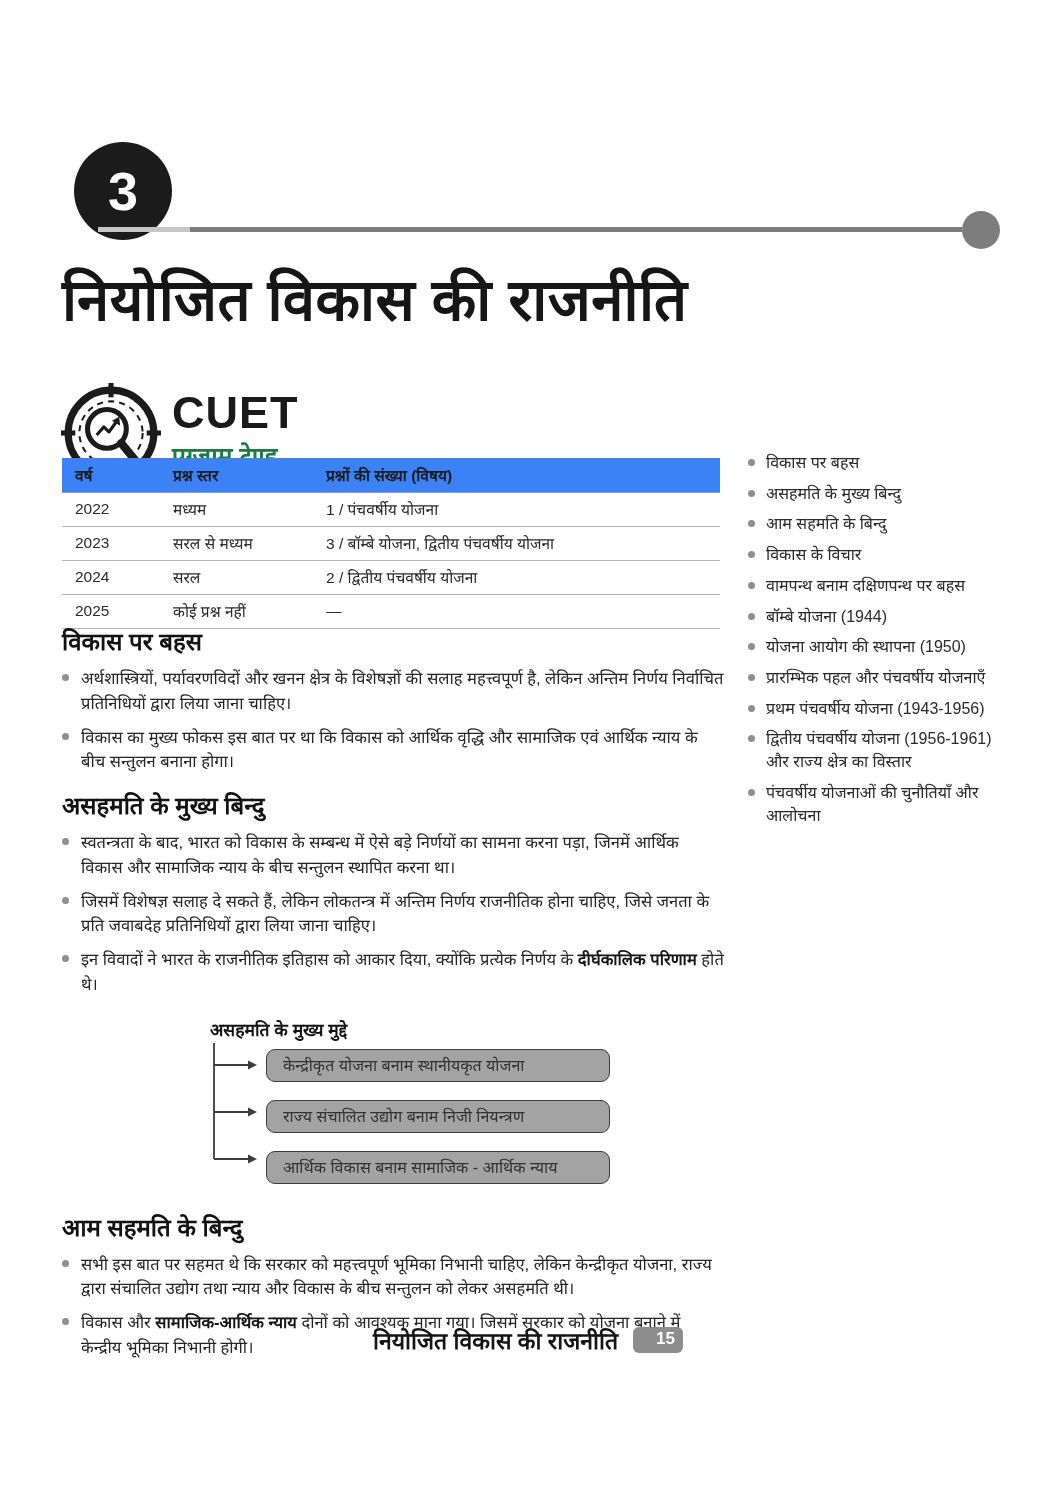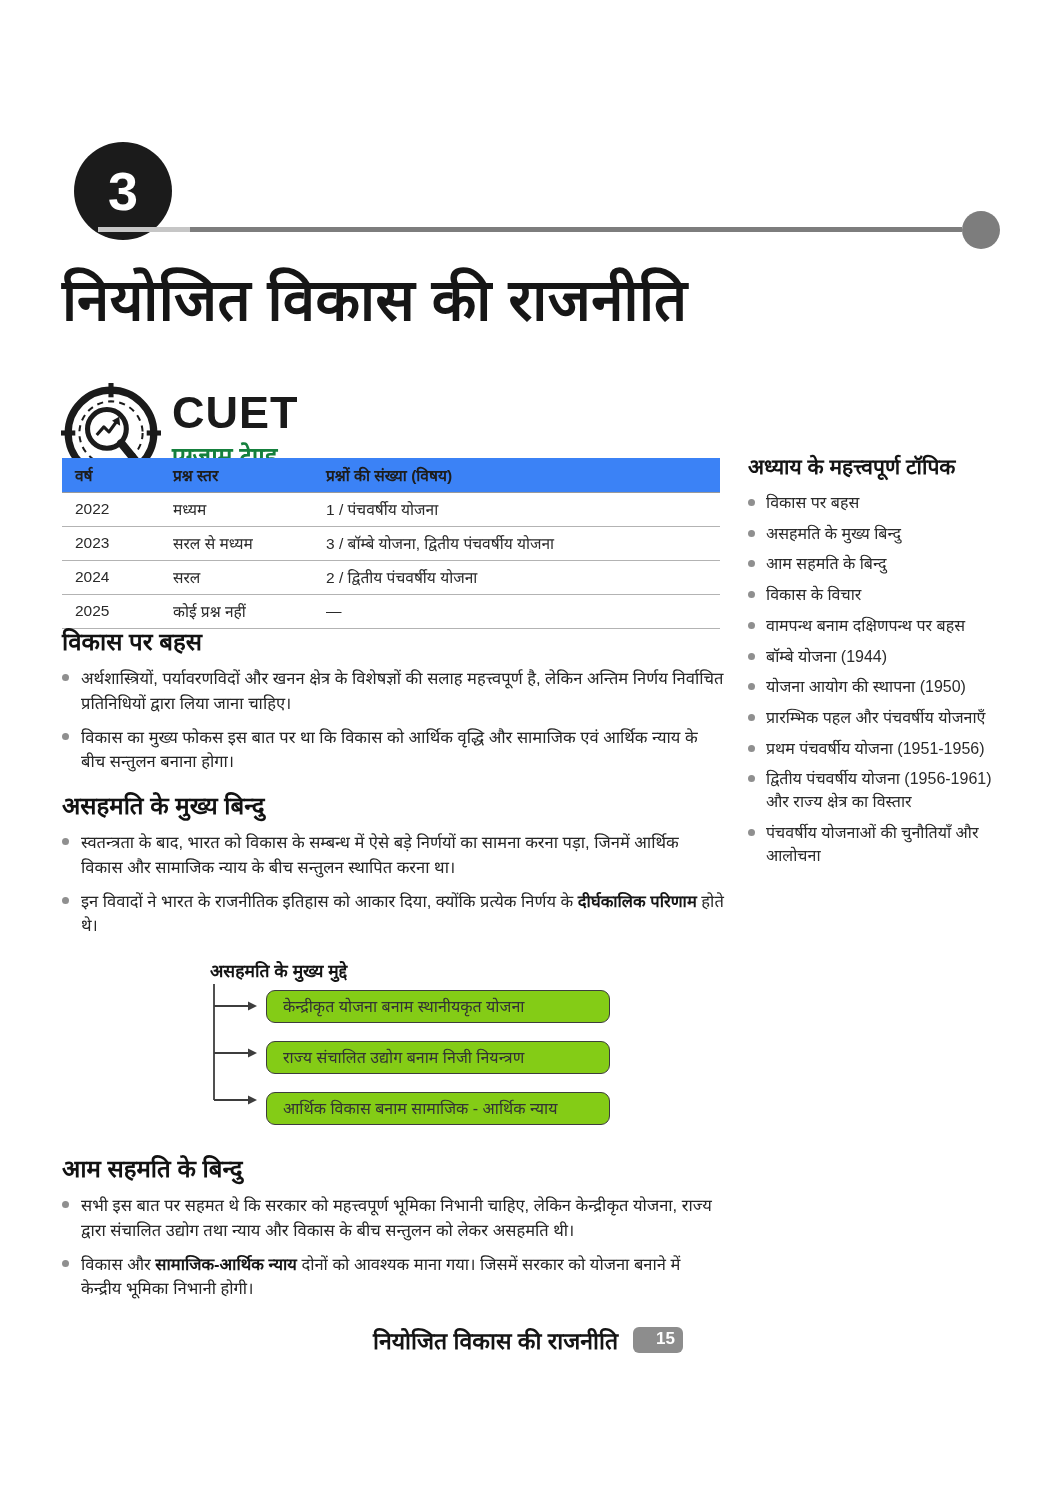--- a/index.html
+++ b/index.html
@@ -77,21 +77,21 @@
   .bold{ font-weight:bold; color:#161616; }
 
   
   .flowchart{ position:relative; margin:20px 0 26px 146px; width:450px; }
   .flow-heading{ font-size:17.5px; font-weight:bold; color:#141414; margin-bottom:8px; margin-left:2px; }
   .flow-rows{ position:relative; padding-left:58px; }
   .flow-connector{ position:absolute; left:0; top:-6px; }
   .flow-box{
     border:1.6px solid #3d3d3d; border-radius:9px; width:344px;
     padding:4px 10px 5px 16px; font-size:16px; color:#333;
-    margin-bottom:18px; background:#84cc16;
+    margin-bottom:18px; background:#a3a3a3;
   }
   .flow-box:last-child{ margin-bottom:0; }
 
   
   .footer{
     position:absolute; left:0; top:1324px; width:1056px;
     display:flex; justify-content:center; align-items:center; gap:15px;
   }
   .footer-title{ font-size:23px; font-weight:bold; color:#141414; }
   .page-badge{
@@ -160,21 +160,20 @@
     </tr>
     <tr>
       <td>2025</td>
       <td>कोई प्रश्न नहीं</td>
       <td>—</td>
     </tr>
   </tbody>
 </table>
 
 <aside class="sidebar">
-  <h2 class="sidebar-heading">अध्याय के महत्त्वपूर्ण टॉपिक</h2>
   <ul>
     <li>
         <span class="dot"></span>
         <span>विकास पर बहस</span>
       </li>
     <li>
         <span class="dot"></span>
         <span>असहमति के मुख्य बिन्दु</span>
       </li>
     <li>
@@ -196,21 +195,21 @@
     <li>
         <span class="dot"></span>
         <span>योजना आयोग की स्थापना (1950)</span>
       </li>
     <li>
         <span class="dot"></span>
         <span>प्रारम्भिक पहल और पंचवर्षीय योजनाएँ</span>
       </li>
     <li>
         <span class="dot"></span>
-        <span>प्रथम पंचवर्षीय योजना (1951-1956)</span>
+        <span>प्रथम पंचवर्षीय योजना (1943-1956)</span>
       </li>
     <li>
         <span class="dot"></span>
         <span>द्वितीय पंचवर्षीय योजना (1956-1961) और राज्य क्षेत्र का विस्तार</span>
       </li>
     <li>
         <span class="dot"></span>
         <span>पंचवर्षीय योजनाओं की चुनौतियाँ और आलोचना</span>
       </li>
   </ul>
@@ -228,20 +227,24 @@
       <span class="dot"></span>
       <span>विकास का मुख्य फोकस इस बात पर था कि विकास को आर्थिक वृद्धि और सामाजिक एवं आर्थिक न्याय के बीच सन्तुलन बनाना होगा।</span>
     </div>
   </section>
 
   <section>
     <h2 class="section-heading">असहमति के मुख्य बिन्दु</h2>
     <div class="bullet">
       <span class="dot"></span>
       <span>स्वतन्त्रता के बाद, भारत को विकास के सम्बन्ध में ऐसे बड़े निर्णयों का सामना करना पड़ा, जिनमें आर्थिक विकास और सामाजिक न्याय के बीच सन्तुलन स्थापित करना था।</span>
+    </div>
+    <div class="bullet">
+      <span class="dot"></span>
+      <span>जिसमें विशेषज्ञ सलाह दे सकते हैं, लेकिन लोकतन्त्र में अन्तिम निर्णय राजनीतिक होना चाहिए, जिसे जनता के प्रति जवाबदेह प्रतिनिधियों द्वारा लिया जाना चाहिए।</span>
     </div>
     <div class="bullet">
       <span class="dot"></span>
       <span><span>इन विवादों ने भारत के राजनीतिक इतिहास को आकार दिया, क्योंकि प्रत्येक निर्णय के </span><span class="bold">दीर्घकालिक परिणाम</span><span> होते थे।</span></span>
     </div>
   </section>
 
   <div class="flowchart">
     <div class="flow-heading">असहमति के मुख्य मुद्दे</div>
     <div class="flow-rows">

